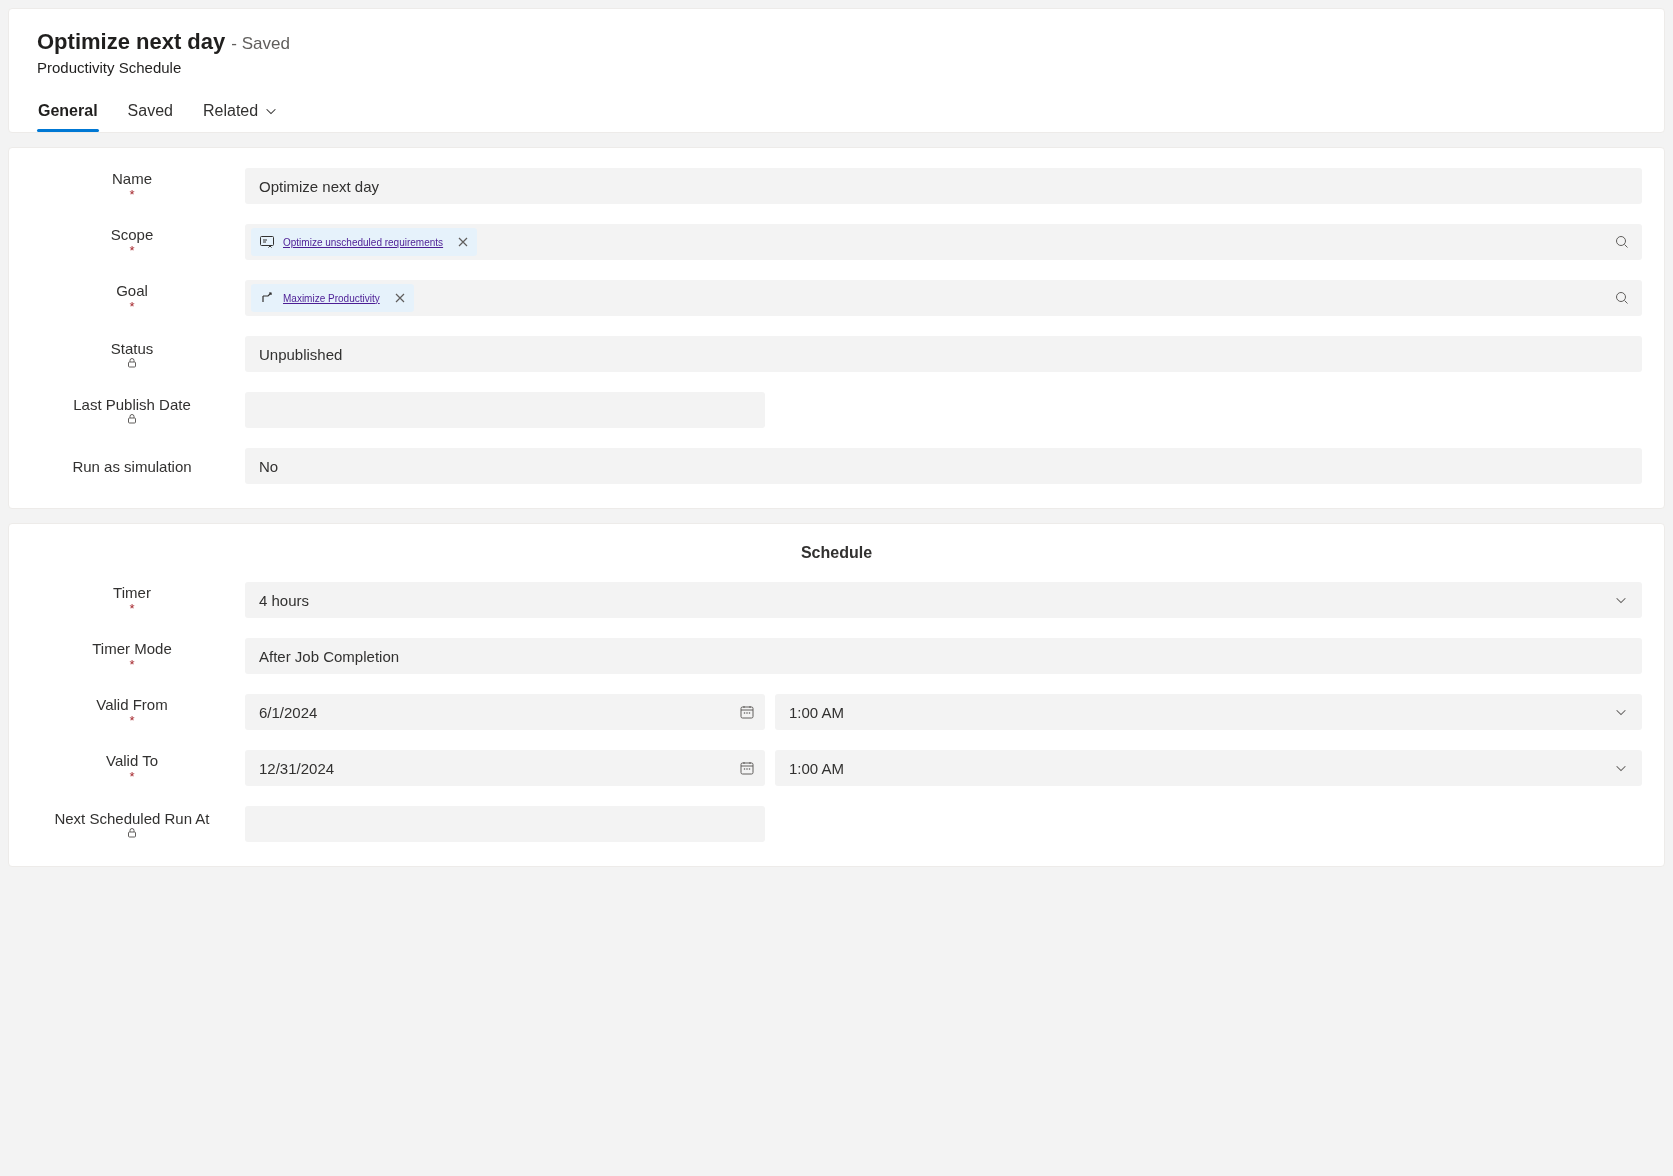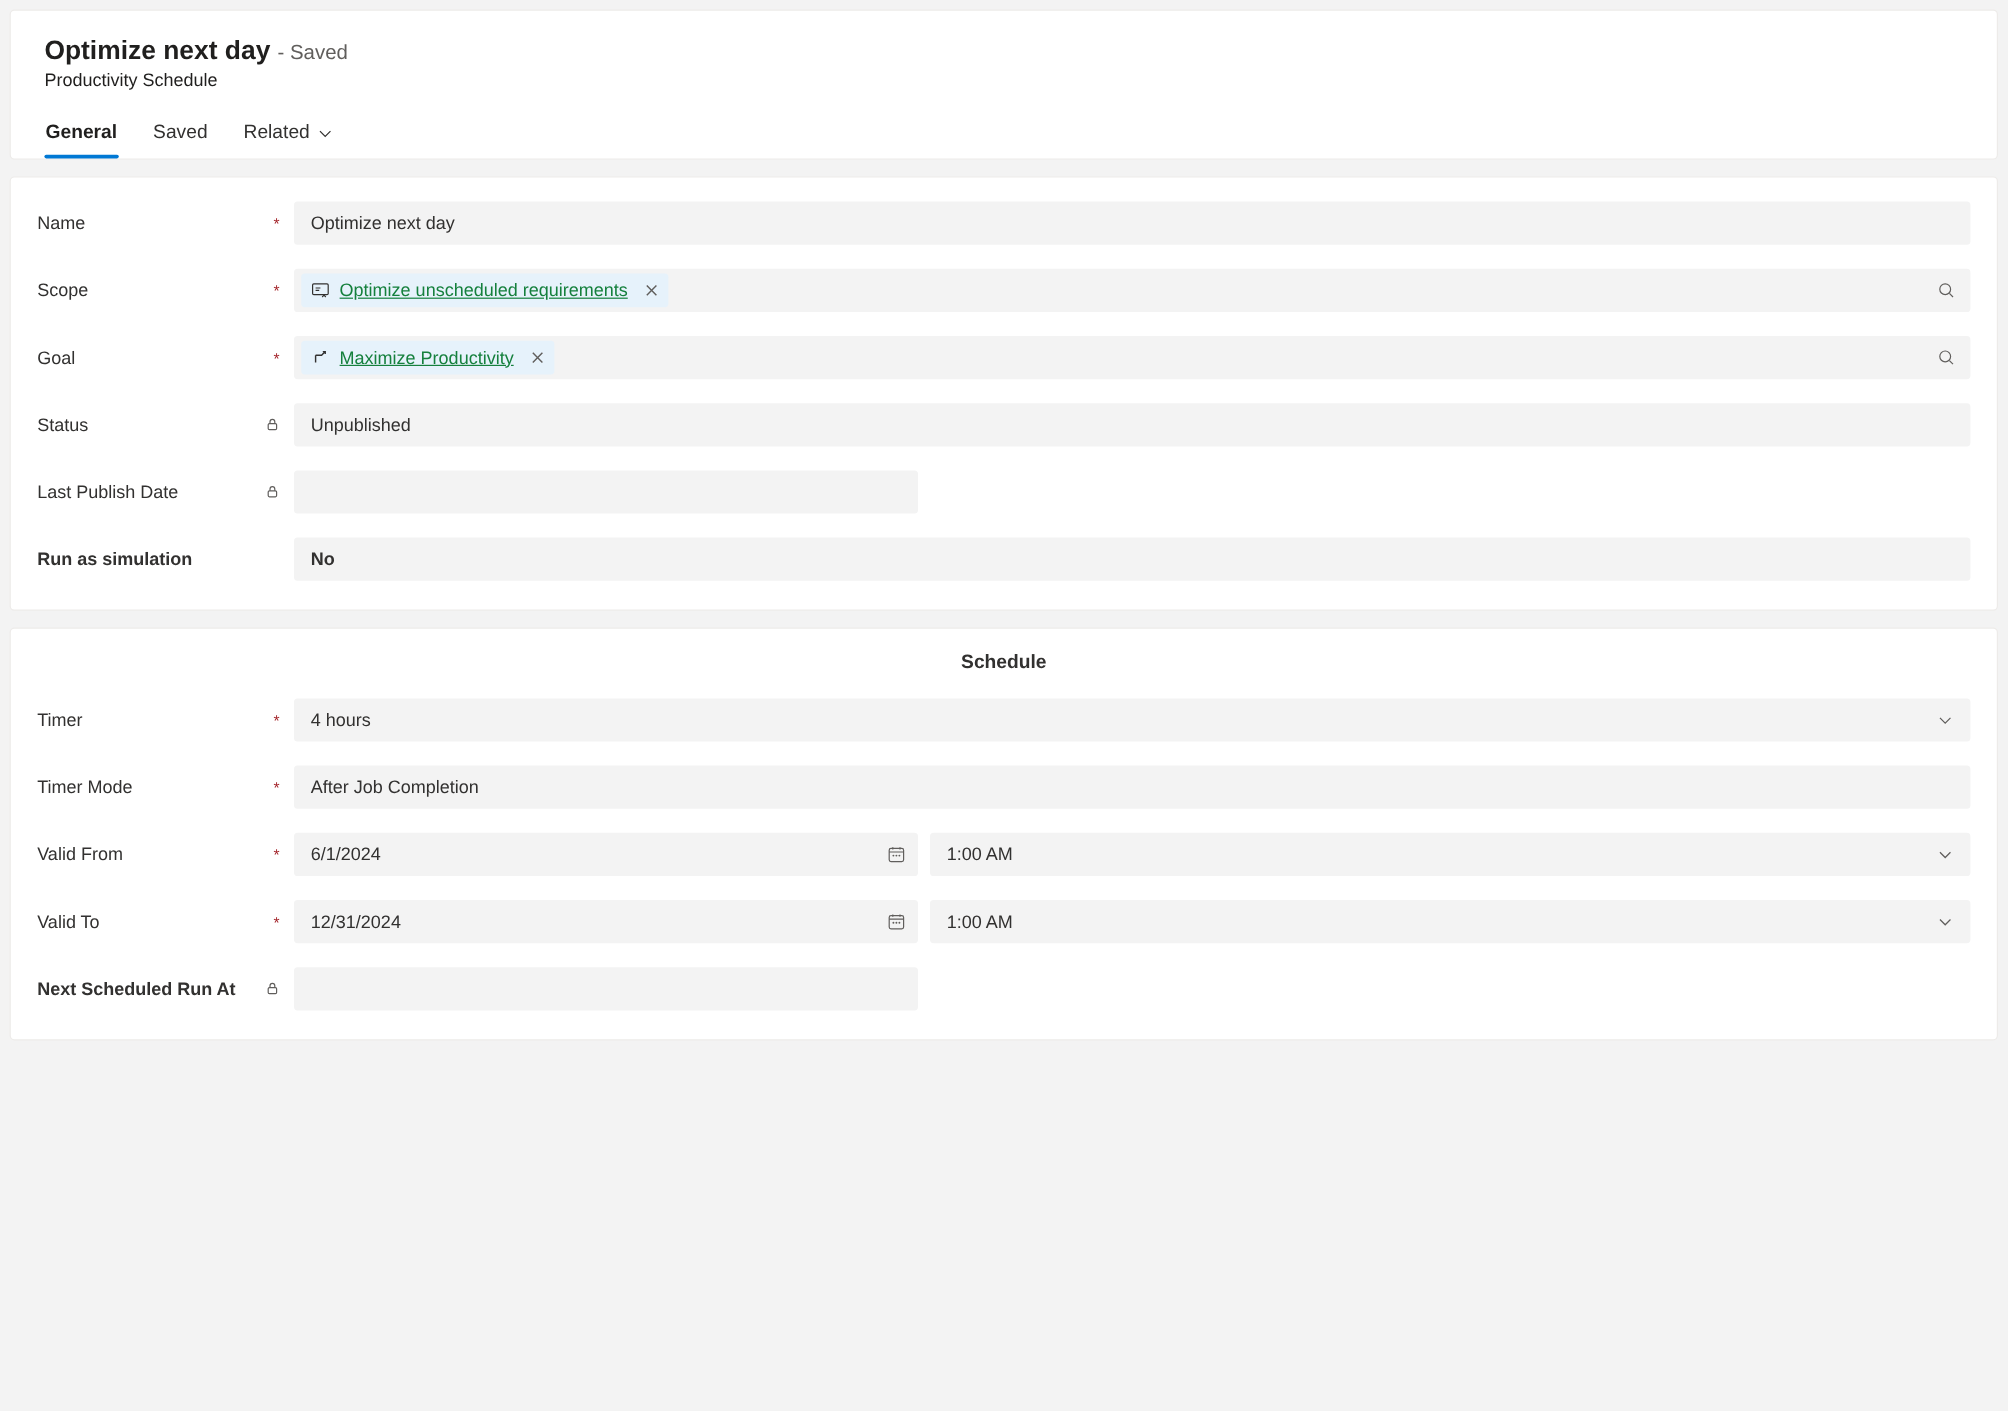--- a/index.html
+++ b/index.html
@@ -77,30 +77,31 @@
       font-weight: 600;
       margin-bottom: 20px;
       text-align: center;
     }
     .form-row {
       display: flex;
       align-items: center;
       gap: 0;
       margin-bottom: 20px;
     }
-    .form-row:last-child { margin-bottom: 0; font-weight: bold; }
+    .form-row:last-child { margin-bottom: 0; }
     .label-col {
       width: 214px;
       flex-shrink: 0;
       display: flex;
       align-items: center;
       justify-content: space-between;
       padding-right: 12px;
       font-size: 15px;
       color: #323130;
+      flex-direction: column;
     }
     .label-text { }
     .required {
       color: #a4262c;
       font-size: 13px;
     }
     .lock {
       color: #605e5c;
       display: flex;
       align-items: center;
@@ -163,23 +164,23 @@
       align-items: center;
       gap: 8px;
       padding: 4px 8px;
       height: 28px;
     }
     .lookup-chip .chip-icon {
       color: #323130;
       display: flex;
     }
     .lookup-chip a {
-      color: #15803d;
+      color: #4c1d95;
       text-decoration: underline;
-      font-size: 15px;
+      font-size: 10px;
     }
     .chip-remove {
       color: #605e5c;
       cursor: pointer;
       margin-left: 6px;
       display: flex;
     }
     .search-icon {
       position: absolute;
       right: 12px;

